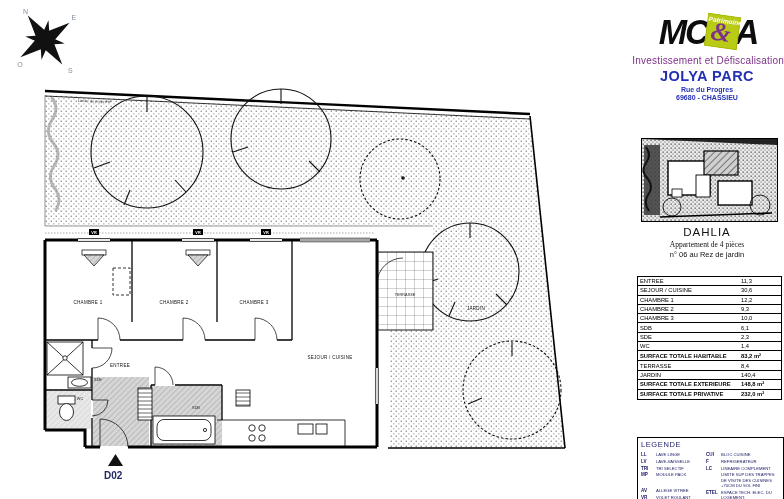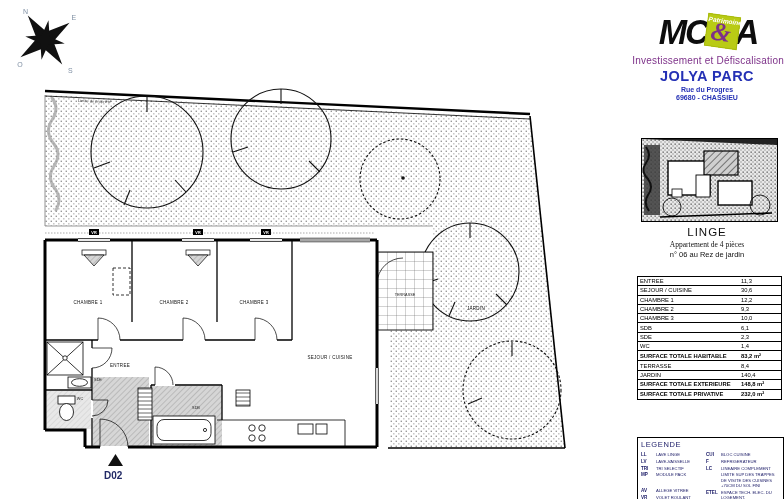--- a/index.html
+++ b/index.html
@@ -299,21 +299,21 @@
         <rect x="30" y="50" width="10" height="8" fill="#fff" stroke="#000" stroke-width="0.8"></rect>
         <rect x="62" y="12" width="34" height="24" fill="url(#thatch)" stroke="#000" stroke-width="1.2"></rect>
         <rect x="76" y="42" width="34" height="24" fill="#fff" stroke="#000" stroke-width="1.4"></rect>
         <rect x="54" y="36" width="14" height="22" fill="#fff" stroke="#000" stroke-width="0.9"></rect>
         <circle cx="30" cy="68" r="9" fill="none" stroke="#111" stroke-width="0.9"></circle>
         <circle cx="118" cy="66" r="10" fill="none" stroke="#111" stroke-width="0.9"></circle>
         <line x1="18" y1="78" x2="130" y2="74" stroke="#000" stroke-width="1.6"></line>
       </svg>
     </div>
 
-    <div class="abs apt-name">LINGE</div>
+    <div class="abs apt-name">DAHLIA</div>
     <div class="abs apt-sub" style="top:240px;font-family:Liberation Serif, serif;">Appartement de 4 pièces</div>
     <div class="abs apt-sub" style="top:250px;">n° 06 au Rez de jardin</div>
 
     <div class="abs area-table">
       <div class="t-row">
           <span class="lbl">ENTREE</span>
           <span class="val">11,3</span>
         </div>
       <div class="t-row">
           <span class="lbl">SEJOUR / CUISINE</span>

